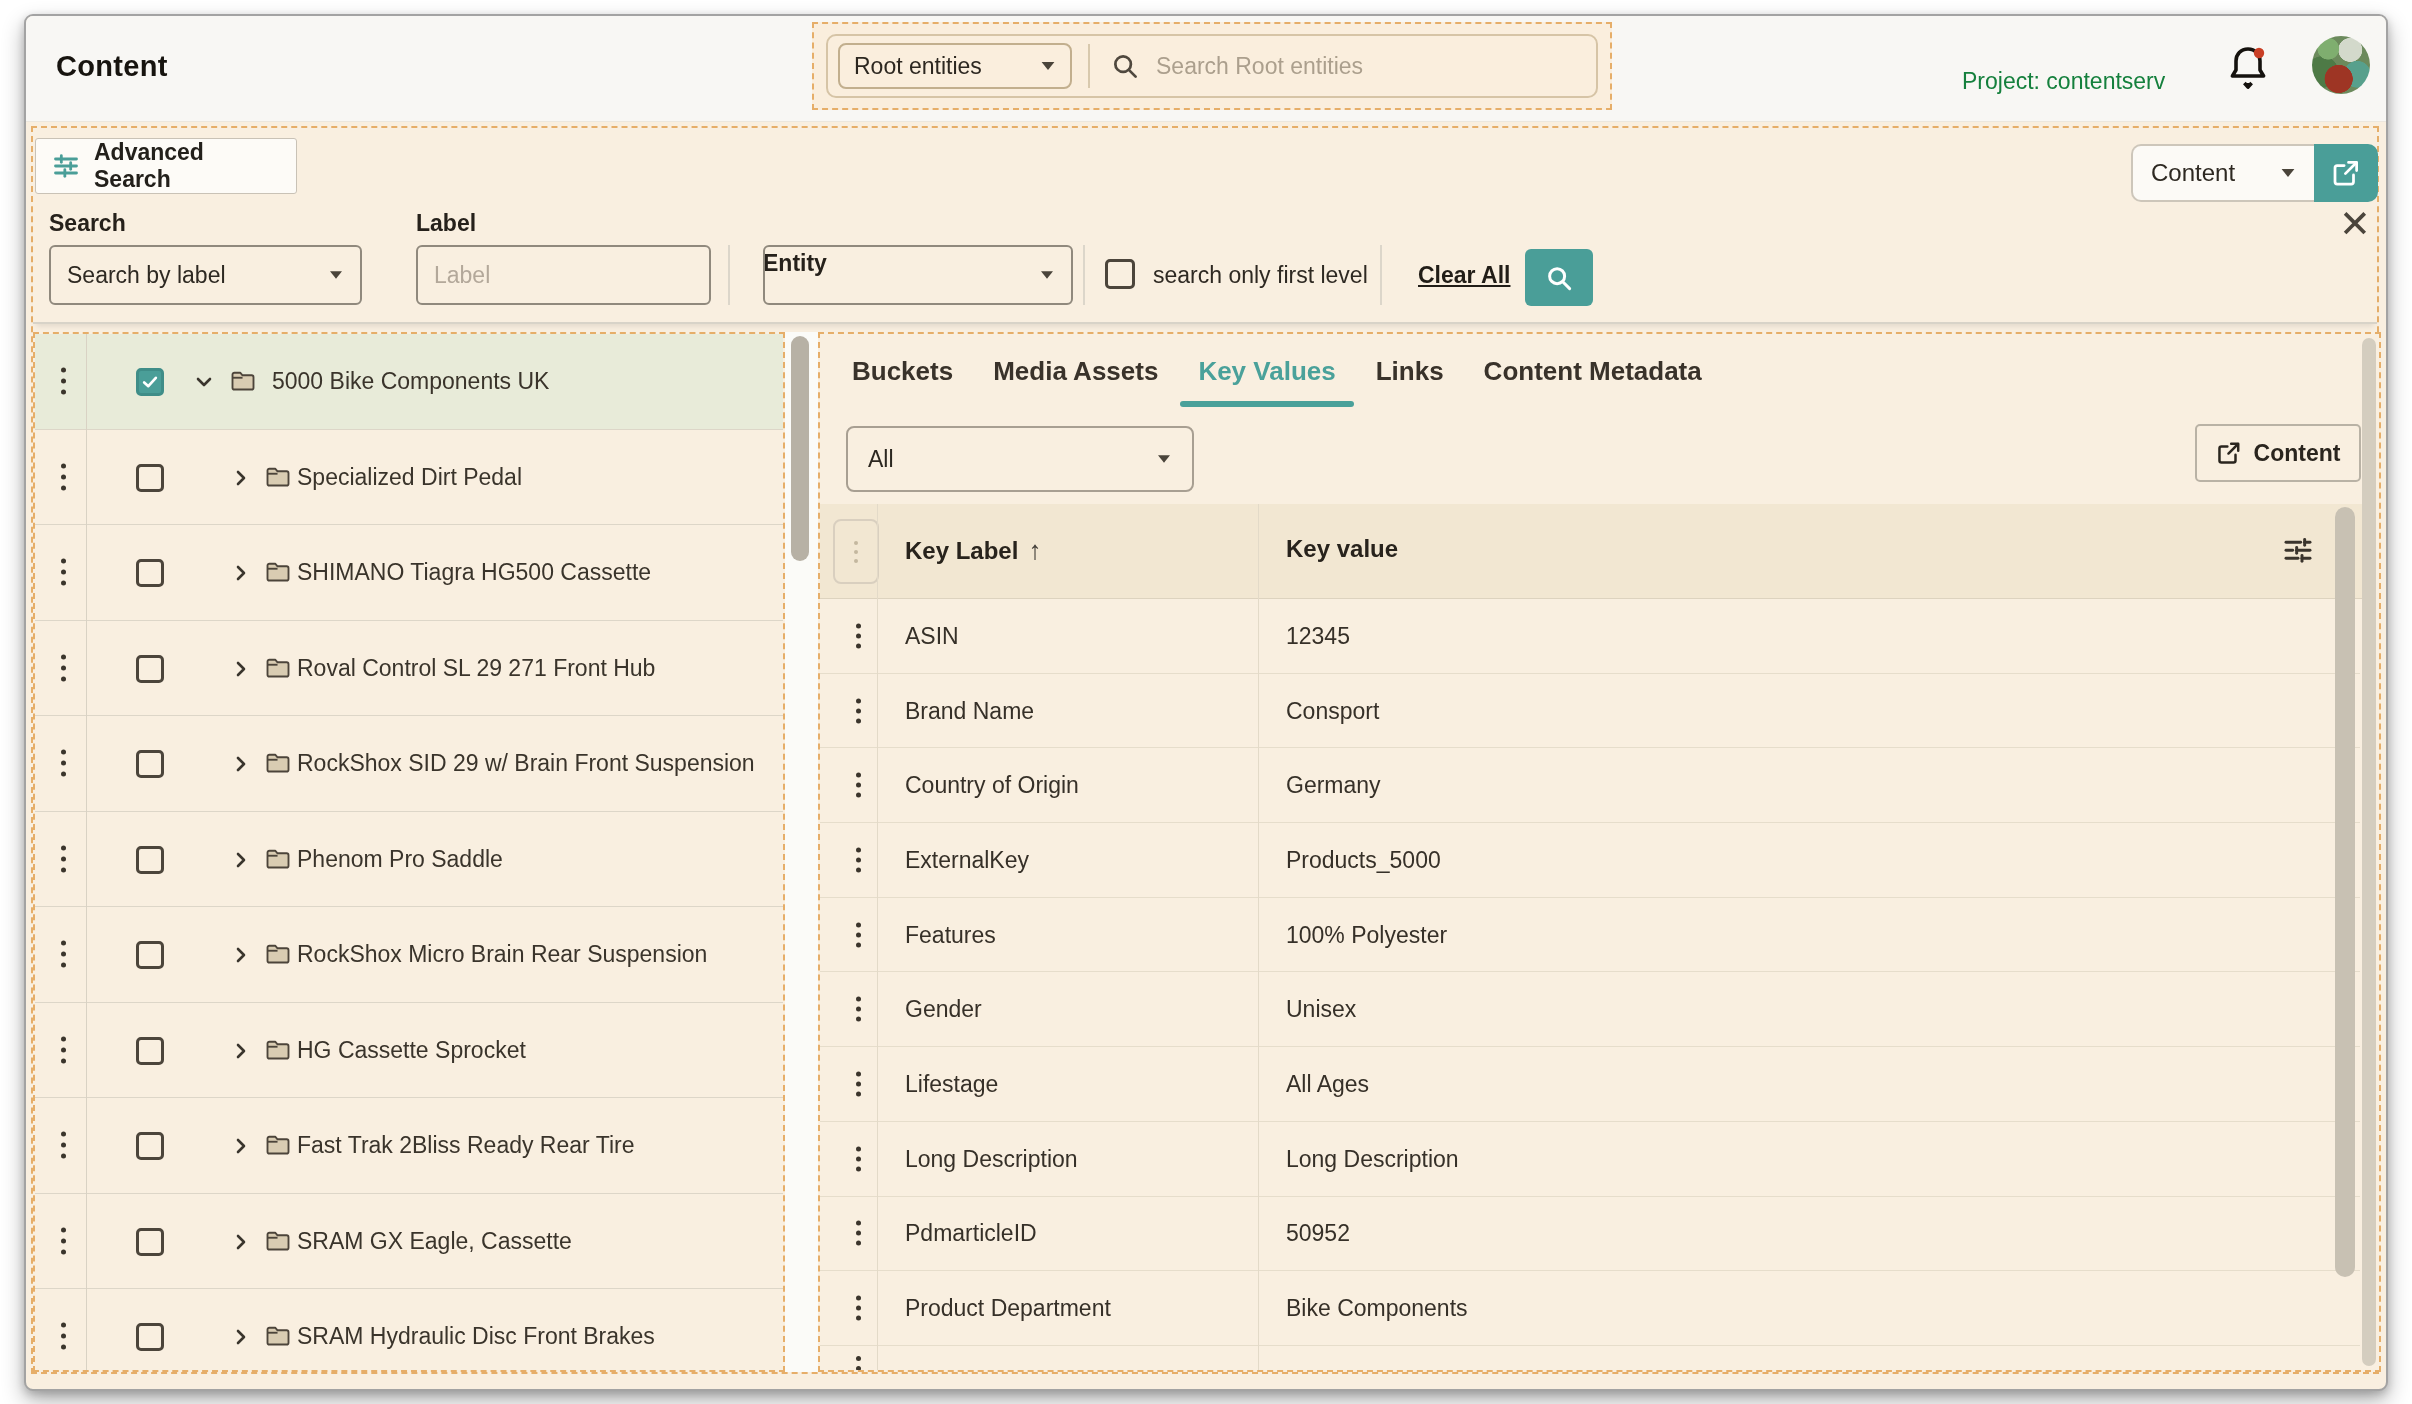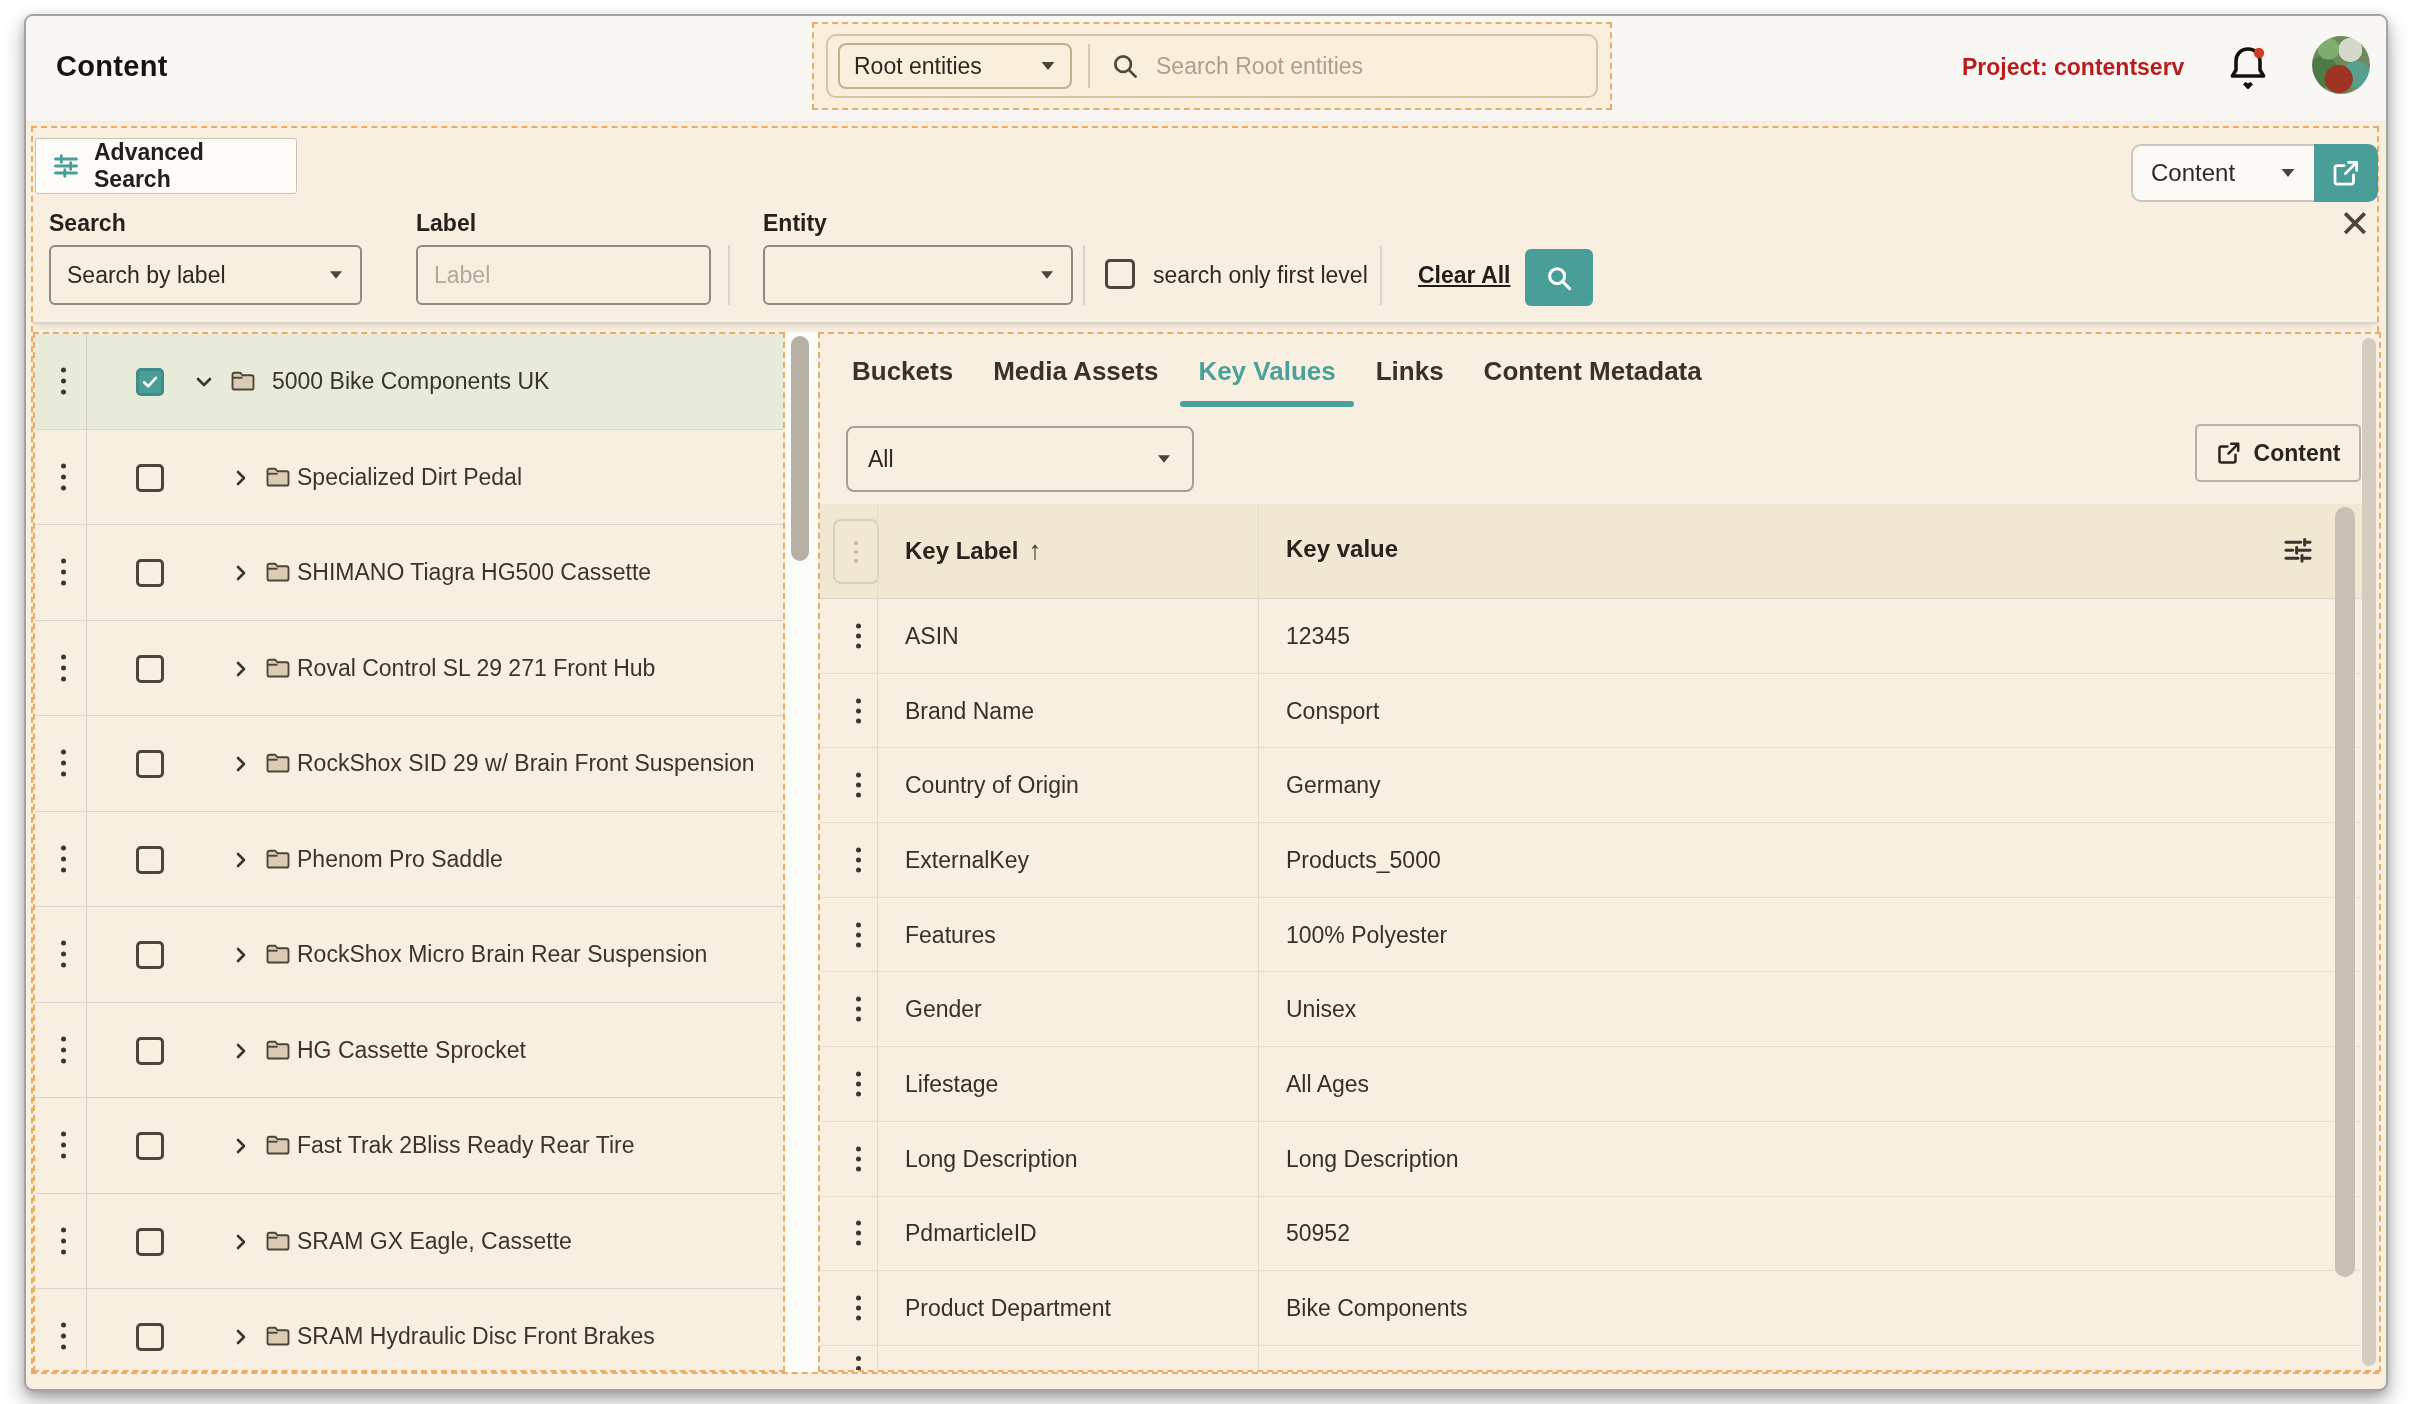--- a/index.html
+++ b/index.html
@@ -13,21 +13,21 @@
   .gsearch{position:absolute;left:786px;top:6px;width:800px;height:88px;border:2px dashed #e6ae69;background:#faeedd;box-sizing:border-box;}
   .gsearch-inner{position:absolute;left:12px;top:10px;width:772px;height:64px;border:2px solid #d6c4a6;border-radius:10px;
     display:flex;align-items:center;box-sizing:border-box;}
   .scope{display:flex;align-items:center;justify-content:space-between;margin-left:10px;width:234px;height:46px;
     border:2px solid #c2af8e;border-radius:8px;background:transparent;font-size:23px;color:#2c2720;padding:0 14px;box-sizing:border-box;cursor:pointer;}
   .caret{width:0;height:0;border-left:8px solid transparent;border-right:8px solid transparent;border-top:10px solid #4a443a;}
   .gs-div{width:2px;height:44px;background:#d8c9ad;margin-left:16px;}
   .gs-mag{margin-left:20px;flex:0 0 auto;}
   .gs-input{border:none;background:transparent;outline:none;font-size:23px;color:#3a342c;margin-left:14px;width:430px;font-family:"Liberation Sans",sans-serif;}
   .gs-input::placeholder{color:#ab9f8d;}
-  .project{position:absolute;left:1936px;top:38px;font-size:23px;color:#b91c1c;font-weight:bold;}
+  .project{position:absolute;left:1936px;top:52px;font-size:23px;color:#15803d;}
   .bell{position:absolute;left:2198px;top:26px;width:48px;height:52px;cursor:pointer;}
   .avatar{position:absolute;left:2286px;top:20px;width:58px;height:58px;border-radius:50%;overflow:hidden;cursor:pointer;
     background:
      radial-gradient(circle at 28% 22%,#7fae6f 0 17%,transparent 18%),
      radial-gradient(circle at 66% 24%,#d3d9cb 0 20%,transparent 21%),
      radial-gradient(circle at 46% 74%,#9e3524 0 26%,transparent 27%),
      radial-gradient(circle at 78% 66%,#57a08c 0 22%,transparent 23%),
      radial-gradient(circle at 18% 62%,#4e7a46 0 26%,transparent 27%),
      #6c8a5c;}
   
@@ -180,21 +180,21 @@
       <div class="sel" style="left:16px;width:313px;justify-content:space-between;">
         <span>Search by label</span>
         <span class="caret" style="transform:scale(.75);"></span>
       </div>
 
       <div class="f-lab" style="left:383px;">Label</div>
       <input class="f-in" style="left: 383px; width: 295px;" placeholder="Label">
 
       <div class="vsep" style="left:695px;"></div>
 
-      <div class="f-lab" style="left:730px;">Entity</div>
+      <div class="f-lab" style="left:730px;margin-top:40px;">Entity</div>
       <div class="sel" style="left:730px;width:310px;">
         <span></span>
         <span class="caret" style="transform:scale(.75);"></span>
       </div>
 
       <div class="vsep" style="left:1050px;"></div>
 
       <span class="chk"></span>
       <span class="chk-lab">search only first level</span>
 

